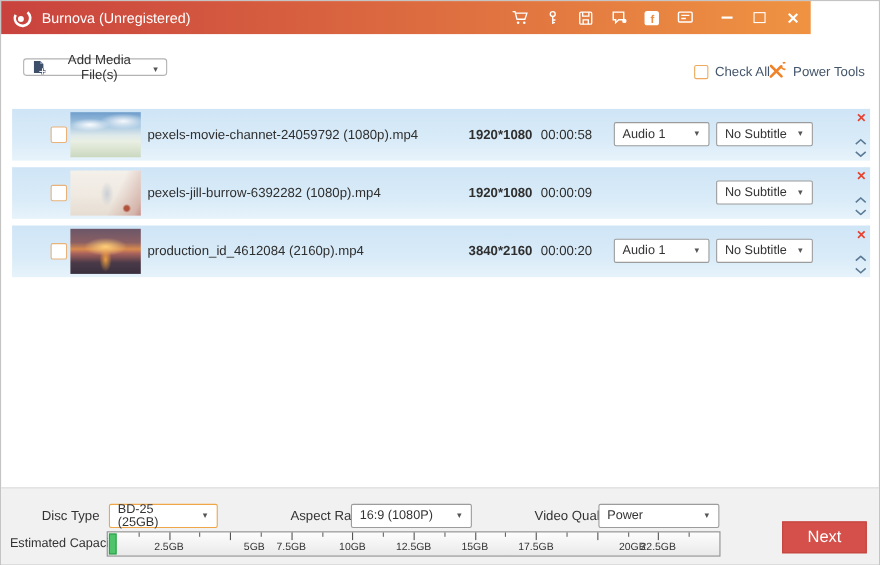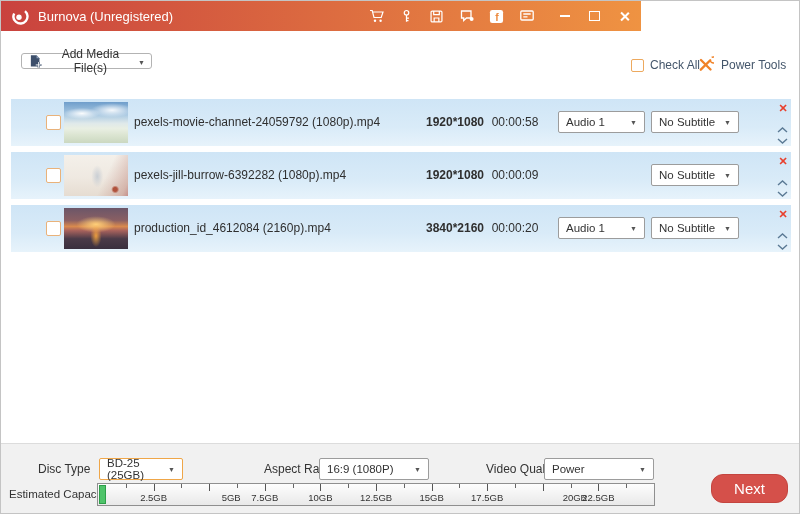--- a/index.html
+++ b/index.html
@@ -3,21 +3,21 @@
 <meta charset="utf-8">
 <style>
   html,body{margin:0;padding:0;background:#fff;}
   .window{
     position:relative;width:800px;height:514px;overflow:hidden;
     font-family:"Liberation Sans",sans-serif;background:#fff;
     border:1px solid #c4c4c4;box-sizing:border-box;
   }
   
   .titlebar{
-    position:absolute;left:0;top:0;width:640px;height:30px;
+    position:absolute;left:0;top:0;width:736px;height:30px;
     background:linear-gradient(90deg,var(--titlebar-left,#c9423e),var(--titlebar-right,#ef9342));
     display:flex;align-items:center;color:#fff;
   }
   .logo{margin-left:10px;display:flex;align-items:center;}
   .app-title{margin-left:8px;font-size:13px;}
   .tb-icons{position:absolute;right:8px;top:0;height:30px;display:flex;align-items:center;gap:13px;}
   .tb-ic{width:17px;height:17px;display:flex;align-items:center;justify-content:center;cursor:pointer;}
   .win-ctl{display:flex;align-items:center;gap:13px;margin-left:8px;}
   .min-glyph{width:10px;height:2px;background:#fff;}
   .max-glyph{width:9px;height:8px;border:1.5px solid #fff;}
@@ -71,32 +71,32 @@
   .row-del{position:absolute;left:765px;top:3px;width:14px;height:13px;color:var(--remove-red,#e8402e);font-size:11px;font-weight:bold;line-height:13px;text-align:center;cursor:pointer;}
   .row-up{position:absolute;left:766px;top:20px;cursor:pointer;}
   .row-down{position:absolute;left:766px;top:31px;cursor:pointer;}
   
   .bottom-panel{position:absolute;left:0;top:442px;width:800px;height:72px;background:#f1f1f1;border-top:1px solid #dcdcdc;box-sizing:border-box;}
   .b-label{position:absolute;top:14px;height:22px;line-height:22px;font-size:12px;color:#333;}
   .lbl-disc{left:37px;}
   .lbl-aspect{left:263px;}
   .lbl-quality{left:485px;}
   .b-sel{top:14px;}
-  .sel-disc{left:98px;width:84px;border-color:#efa648;}
+  .sel-disc{left:98px;width:99px;border-color:#efa648;}
   .sel-aspect{left:318px;width:110px;}
   .sel-quality{left:543px;width:110px;}
   .cap-label{position:absolute;left:8px;top:39px;height:23px;line-height:23px;font-size:11.5px;color:#333;}
   .cap-bar{position:absolute;left:96px;top:39px;width:558px;height:23px;border:1px solid #8f8f8f;box-sizing:border-box;background:linear-gradient(180deg,#fdfdfd,#e9e9e9);}
   .cap-fill{position:absolute;left:1px;top:1px;height:19px;background:var(--capacity-fill,#4fc46a);border:1px solid #2e9e4a;box-sizing:border-box;}
   .tick{position:absolute;top:0;width:1px;height:4px;background:#666;}
   .tick.major{height:7px;background:#555;}
   .tick-label{position:absolute;top:8px;transform:translateX(-50%);font-size:9.5px;color:#333;white-space:nowrap;}
   .next-btn{
     position:absolute;left:710px;top:30px;width:77px;height:29px;
-    background:var(--next-button,#d5504a);border:1px solid #c4453f;border-radius:12px;
+    background:var(--next-button,#d5504a);border:1px solid #c4453f;border-radius:0;
     color:#fff;font-size:15px;font-family:inherit;cursor:pointer;
   }
 </style>
 </head>
 <body>
 
 <div class="window">
 
   <div class="titlebar">
     <span class="logo">

